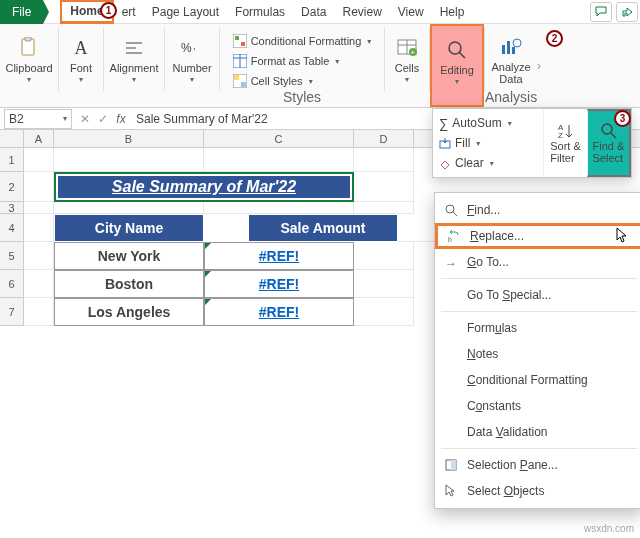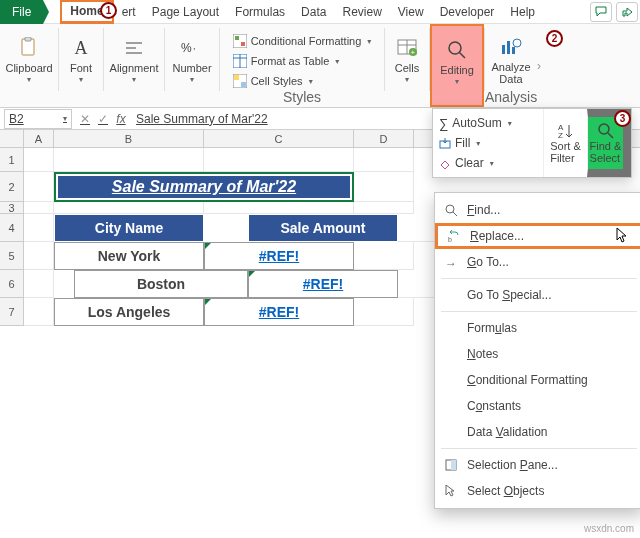--- a/index.html
+++ b/index.html
@@ -21,26 +21,26 @@
   .group-label { font-size:14px; color:#666; position:absolute; bottom:2px; left:0; right:0; text-align:center; }
   .big-btn { display:flex; flex-direction:column; align-items:center; justify-content:center; padding:2px 4px; width:52px; height:64px; cursor:pointer; }
   .big-btn .ico { width:24px; height:24px; display:flex; align-items:center; justify-content:center; margin-bottom:2px; }
   .big-btn span { font-size:11px; text-align:center; line-height:12px; }
   .drop::after { content:"▾"; font-size:8px; color:#666; margin-top:1px; }
   .stack { display:flex; flex-direction:column; gap:2px; padding-top:4px; }
   .row-btn { display:flex; align-items:center; gap:4px; font-size:11px; height:18px; padding:0 4px; cursor:pointer; white-space:nowrap; }
   .row-btn .sq { width:14px; height:14px; }
 
   .editing-box { border:2px solid #ed7d31; background:#fca5a5; }
-  .findselect-box { border:8px solid #737373; background:#22c55e; }
+  .findselect-box { border:2px solid #737373; background:#14b8a6; }
 
   .callout { position:absolute; width:17px; height:17px; border:2px solid #8b0000; border-radius:50%; background:#fff; color:#8b0000; font-size:10px; font-weight:bold; display:flex; align-items:center; justify-content:center; z-index:20; }
 
   
-  .fbar { display:flex; align-items:center; height:22px; border-bottom:1px solid #d0d0d0; font-size:12px;text-decoration:underline; }
+  .fbar { display:flex; align-items:center; height:22px; border-bottom:1px solid #d0d0d0; font-size:12px; }
   .namebox { width:68px; border:1px solid #ccc; margin:1px 4px; padding:2px 4px; display:flex; align-items:center; justify-content:space-between; }
   .fbar .fbtn { width:18px; text-align:center; color:#999; }
   .fbar .fx { font-style:italic; color:#666; }
   .formula { flex:1; padding:0 6px; }
 
   
   .grid { position:relative; }
   .colhdrs { display:flex; height:18px; background:#f3f3f3; border-bottom:1px solid #ccc; }
   .corner { width:24px; border-right:1px solid #ccc; }
   .colhdr { border-right:1px solid #ccc; text-align:center; font-size:11px; color:#555; display:flex; align-items:center; justify-content:center; }
@@ -95,23 +95,20 @@
       <span>Formulas</span>
     </div>
   <div class="tab">
       <span>Data</span>
     </div>
   <div class="tab">
       <span>Review</span>
     </div>
   <div class="tab">
       <span>View</span>
-    </div>
-  <div class="tab">
-      <span>Developer</span>
     </div>
   <div class="tab">
       <span>Help</span>
     </div>
   <div class="spacer"></div>
   <div class="minibtn">
       <svg width="12" height="12">
         <path d="M1 1h10v6H5l-3 3V7H1z" fill="none" stroke="#107c41" stroke-width="1"></path>
       </svg>
     </div>
@@ -382,21 +379,21 @@
       <div class="cell tcell" style="width:150px;">New York</div>
       <div class="cell tcell" style="width:150px;position:relative;">
           <div class="tri" style="top:0;left:0;"></div>
           <span class="reflink">#REF!</span>
         </div>
       <div class="cell" style="width:60px;"></div>
     </div>
     <div class="row" style="height:28px;">
       <div class="rowhdr">6</div>
       <div class="cell" style="width:30px;"></div>
-      <div class="cell tcell" style="width:174px;margin-left:20px;">Boston</div>
+      <div class="cell tcell" style="width:150px;">Boston</div>
       <div class="cell tcell" style="width:150px;position:relative;">
           <div class="tri" style="top:0;left:0;"></div>
           <span class="reflink">#REF!</span>
         </div>
       <div class="cell" style="width:60px;"></div>
     </div>
     <div class="row" style="height:28px;">
       <div class="rowhdr">7</div>
       <div class="cell" style="width:30px;"></div>
       <div class="cell tcell" style="width:150px;">Los Angeles</div>

